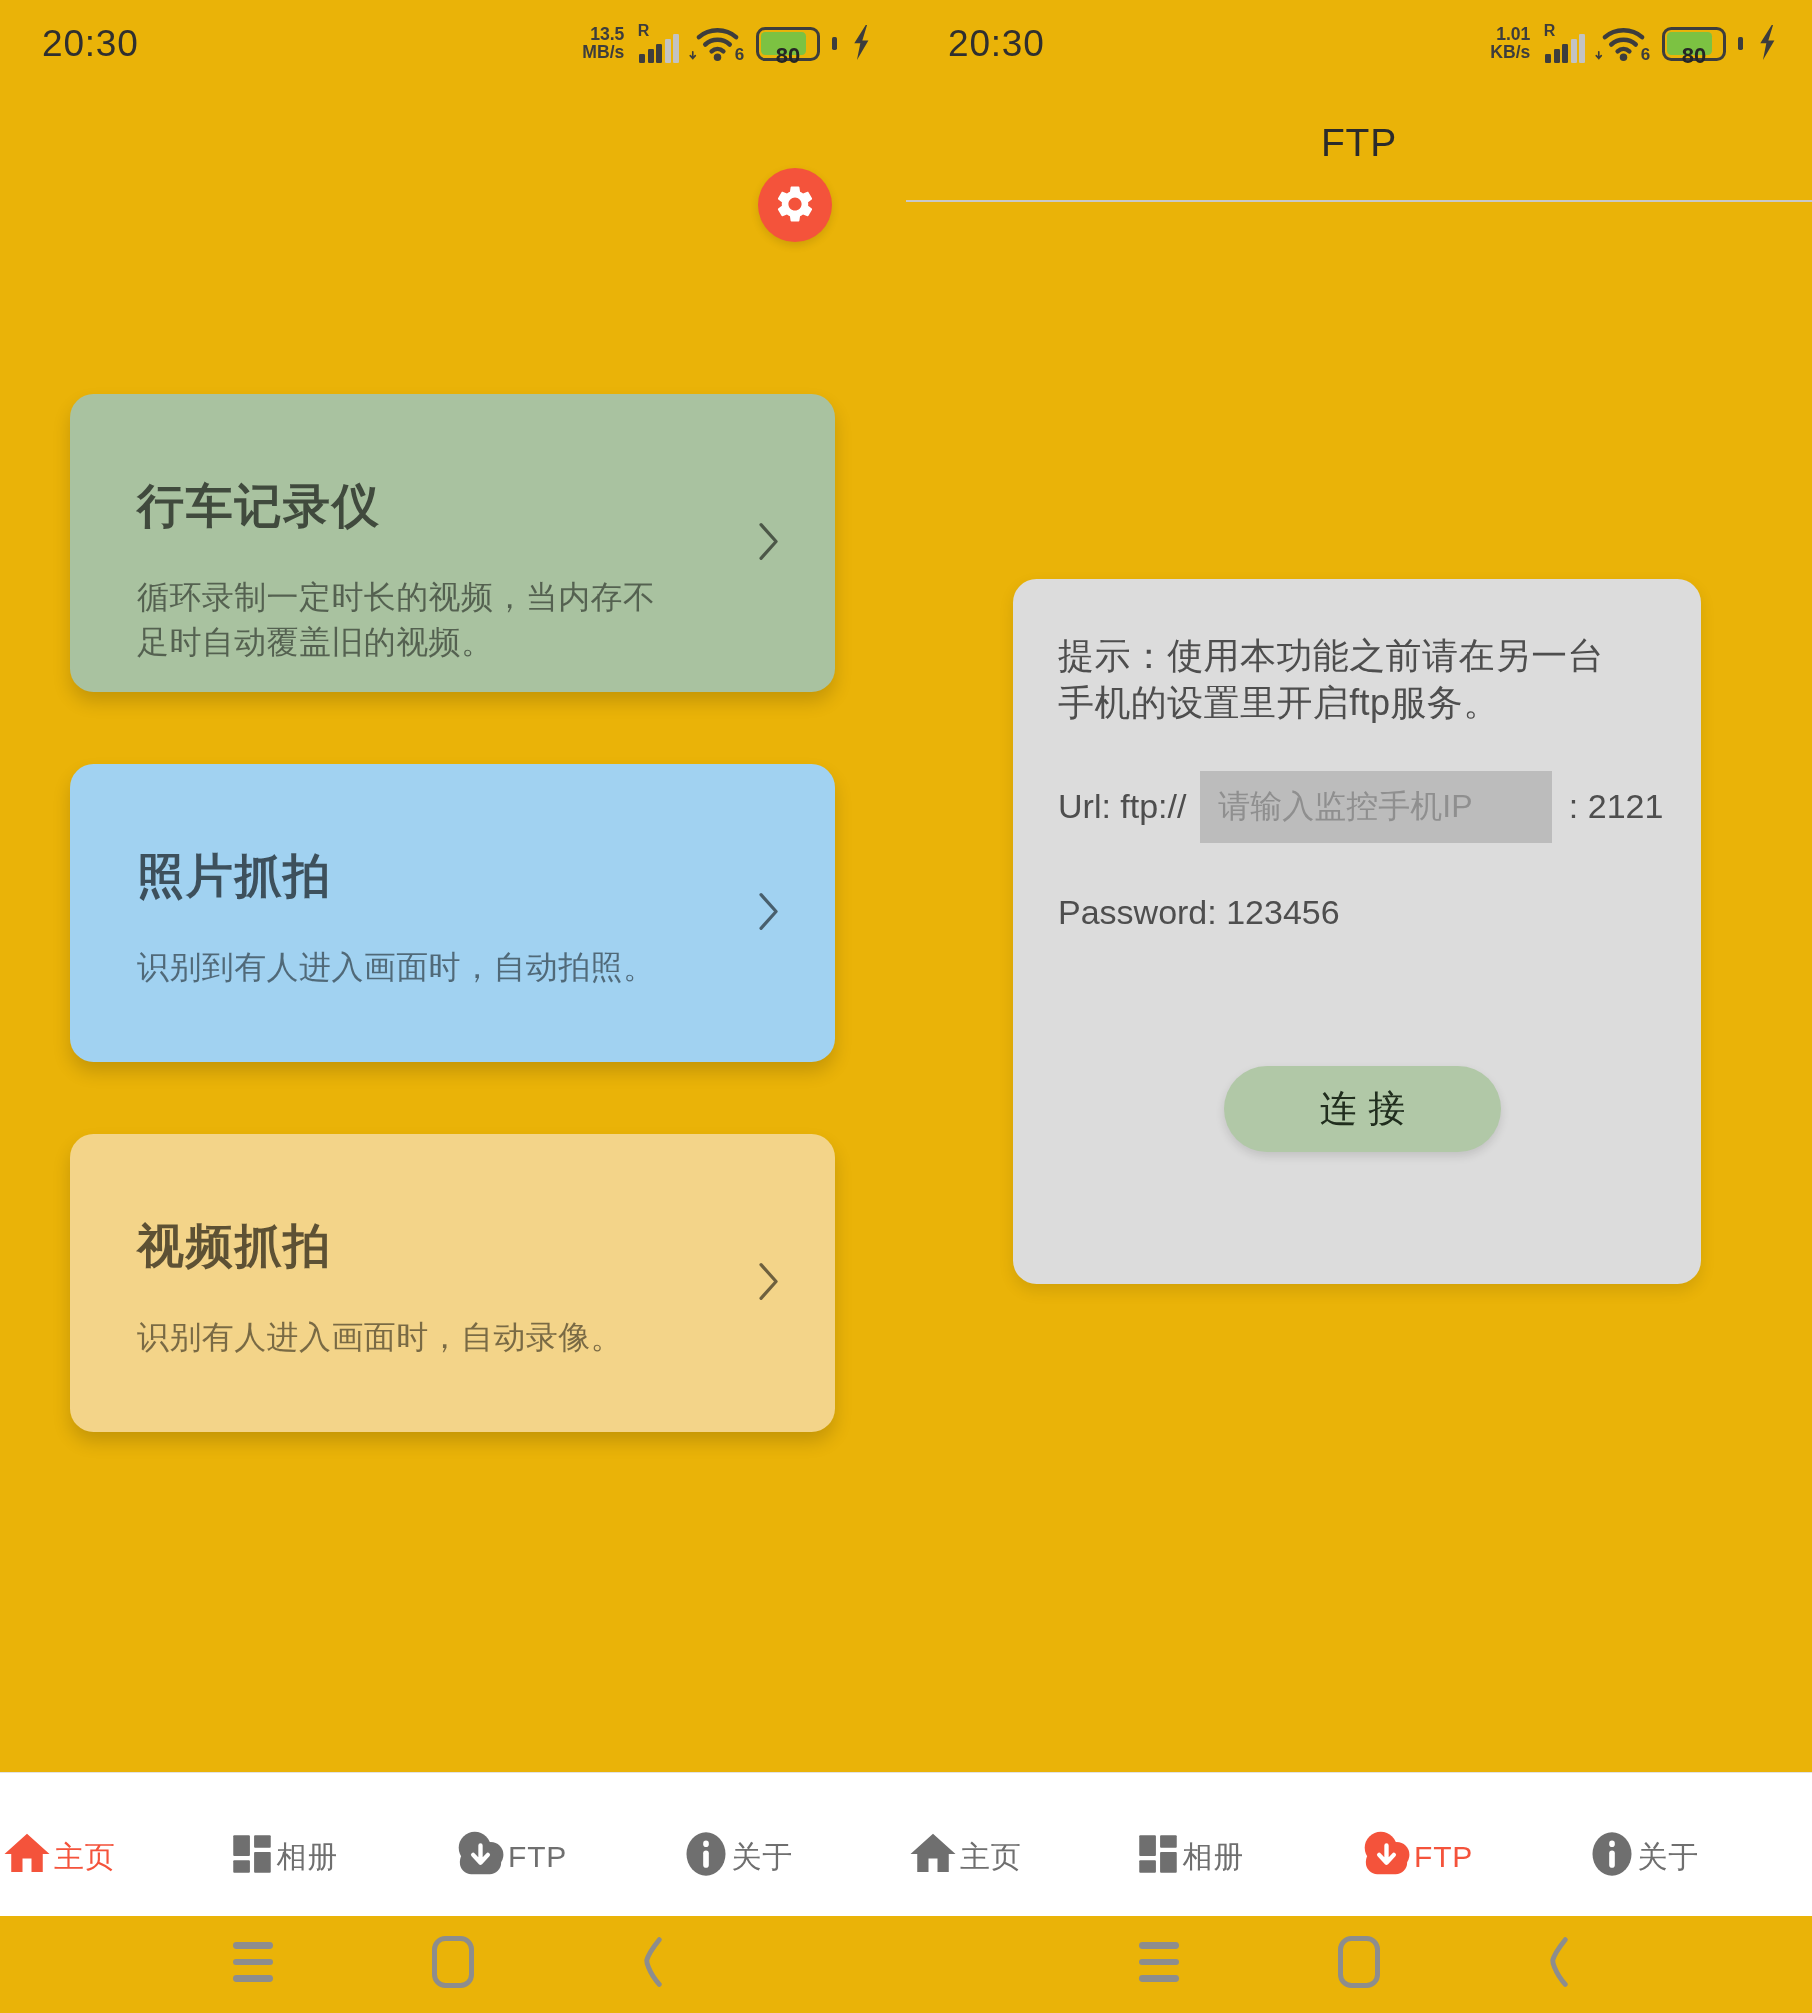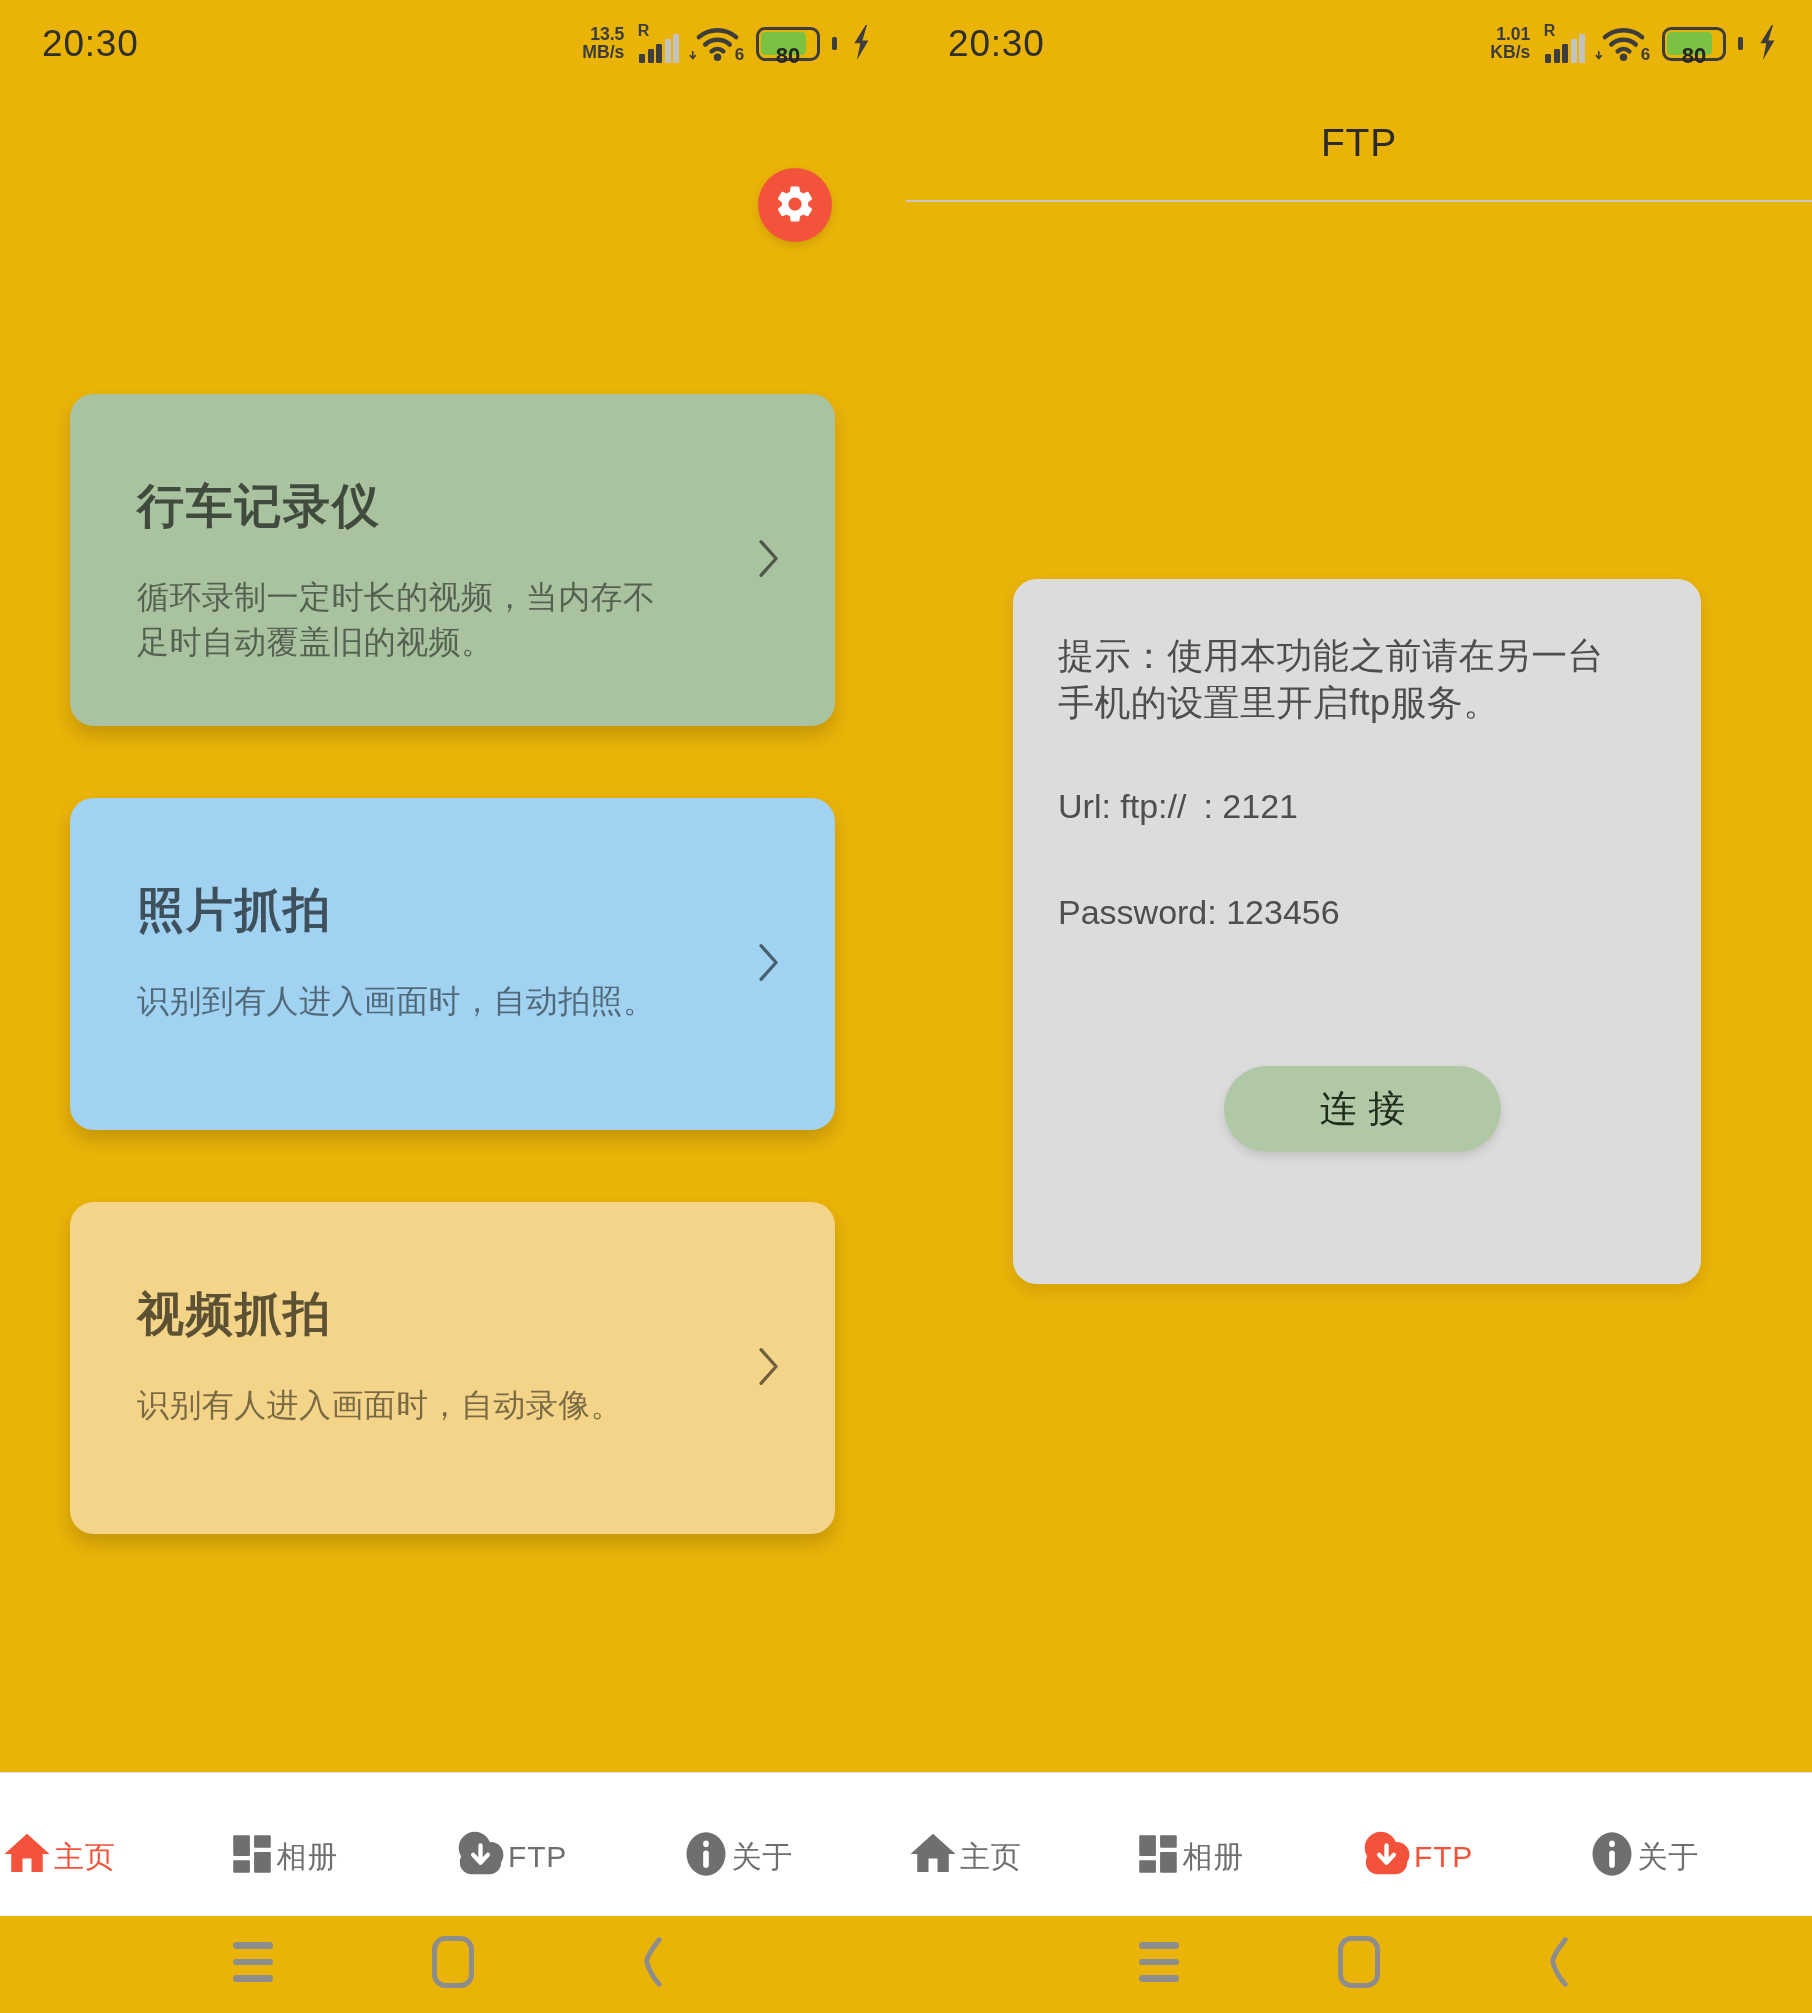--- a/index.html
+++ b/index.html
@@ -24,21 +24,21 @@
   .wifi-wrap .updown{position:absolute;left:-5px;bottom:-1.7px;}
   .battery{position:relative;width:64px;height:34px;border:3.4px solid #3d3d3d;border-radius:9.2px;margin-left:5px;}
   .batt-fill{position:absolute;left:2.5px;top:2.5px;bottom:2.5px;width:45px;background:#7cc242;border-radius:4.2px;}
   .batt-num{position:absolute;inset:0;display:flex;align-items:center;justify-content:center;font-size:22px;font-weight:700;color:#252525;margin-top:24px;}
   .batt-nub{width:5px;height:13.4px;background:#3d3d3d;border-radius:1.7px;margin-left:1.7px;}
   .bolt{margin-left:3.4px;}
 
   
   .gear-fab{position:absolute;top:168px;right:74px;width:74px;height:74px;border:none;border-radius:50%;background:#f4533b;display:flex;align-items:center;justify-content:center;cursor:pointer;box-shadow:0 3.4px 8.4px rgba(0,0,0,0.12);padding:0;}
   .cards{position:absolute;top:394px;left:70px;width:765px;}
-  .feature-card{position:relative;height:332px;border-radius:23.5px;margin-bottom:72px;padding:81px 126px 0 67px;box-shadow:0 10px 18.5px rgba(0,0,0,0.16);cursor:pointer;}
+  .feature-card{position:relative;height:298px;border-radius:23.5px;margin-bottom:72px;padding:81px 126px 0 67px;box-shadow:0 10px 18.5px rgba(0,0,0,0.16);cursor:pointer;}
   .card-title{font-size:47px;font-weight:700;color:rgba(0,0,0,0.62);letter-spacing:1.7px;}
   .card-desc{margin-top:37px;font-size:32px;line-height:1.42;color:rgba(0,0,0,0.50);max-width:522px;letter-spacing:0.4px;}
   .card-chevron{position:absolute;right:55px;top:50%;transform:translateY(-50%);}
 
   
   .app-header{position:absolute;top:0;left:0;right:0;height:201px;}
   .app-title{position:absolute;top:121px;left:0;right:0;text-align:center;font-size:39px;color:#2b2b2b;letter-spacing:0.8px;}
   .header-divider{position:absolute;top:200px;left:0;right:0;height:1.7px;background:#c9c9c9;}
   .ftp-card{position:absolute;top:579px;left:107px;width:688px;height:705px;background:#dcdcdc;border-radius:23.5px;padding:54px 34px 0 45px;box-shadow:0 6.7px 15px rgba(0,0,0,0.10);}
   .ftp-tip{font-size:36px;line-height:1.3;color:#4e4e4e;max-width:558px;letter-spacing:0.4px;}
@@ -262,20 +262,21 @@
 
     <div class="app-header">
       <div class="app-title">FTP</div>
       <div class="header-divider"></div>
     </div>
 
     <div class="ftp-card">
       <div class="ftp-tip">提示：使用本功能之前请在另一台手机的设置里开启ftp服务。</div>
       <div class="url-row">
         <span class="ftp-label">Url: ftp://</span>
+        <input class="ip-input" type="text" placeholder="请输入监控手机IP" style="">
         <span class="port-suffix">: 2121</span>
       </div>
       <div class="pass-line">Password: 123456</div>
       <button class="connect-btn">连接</button>
     </div>
 
     <div class="tabbar">
       <div class="tab">
         <span class="icon">
           <svg width="54" height="54" viewBox="0 0 24 24">

